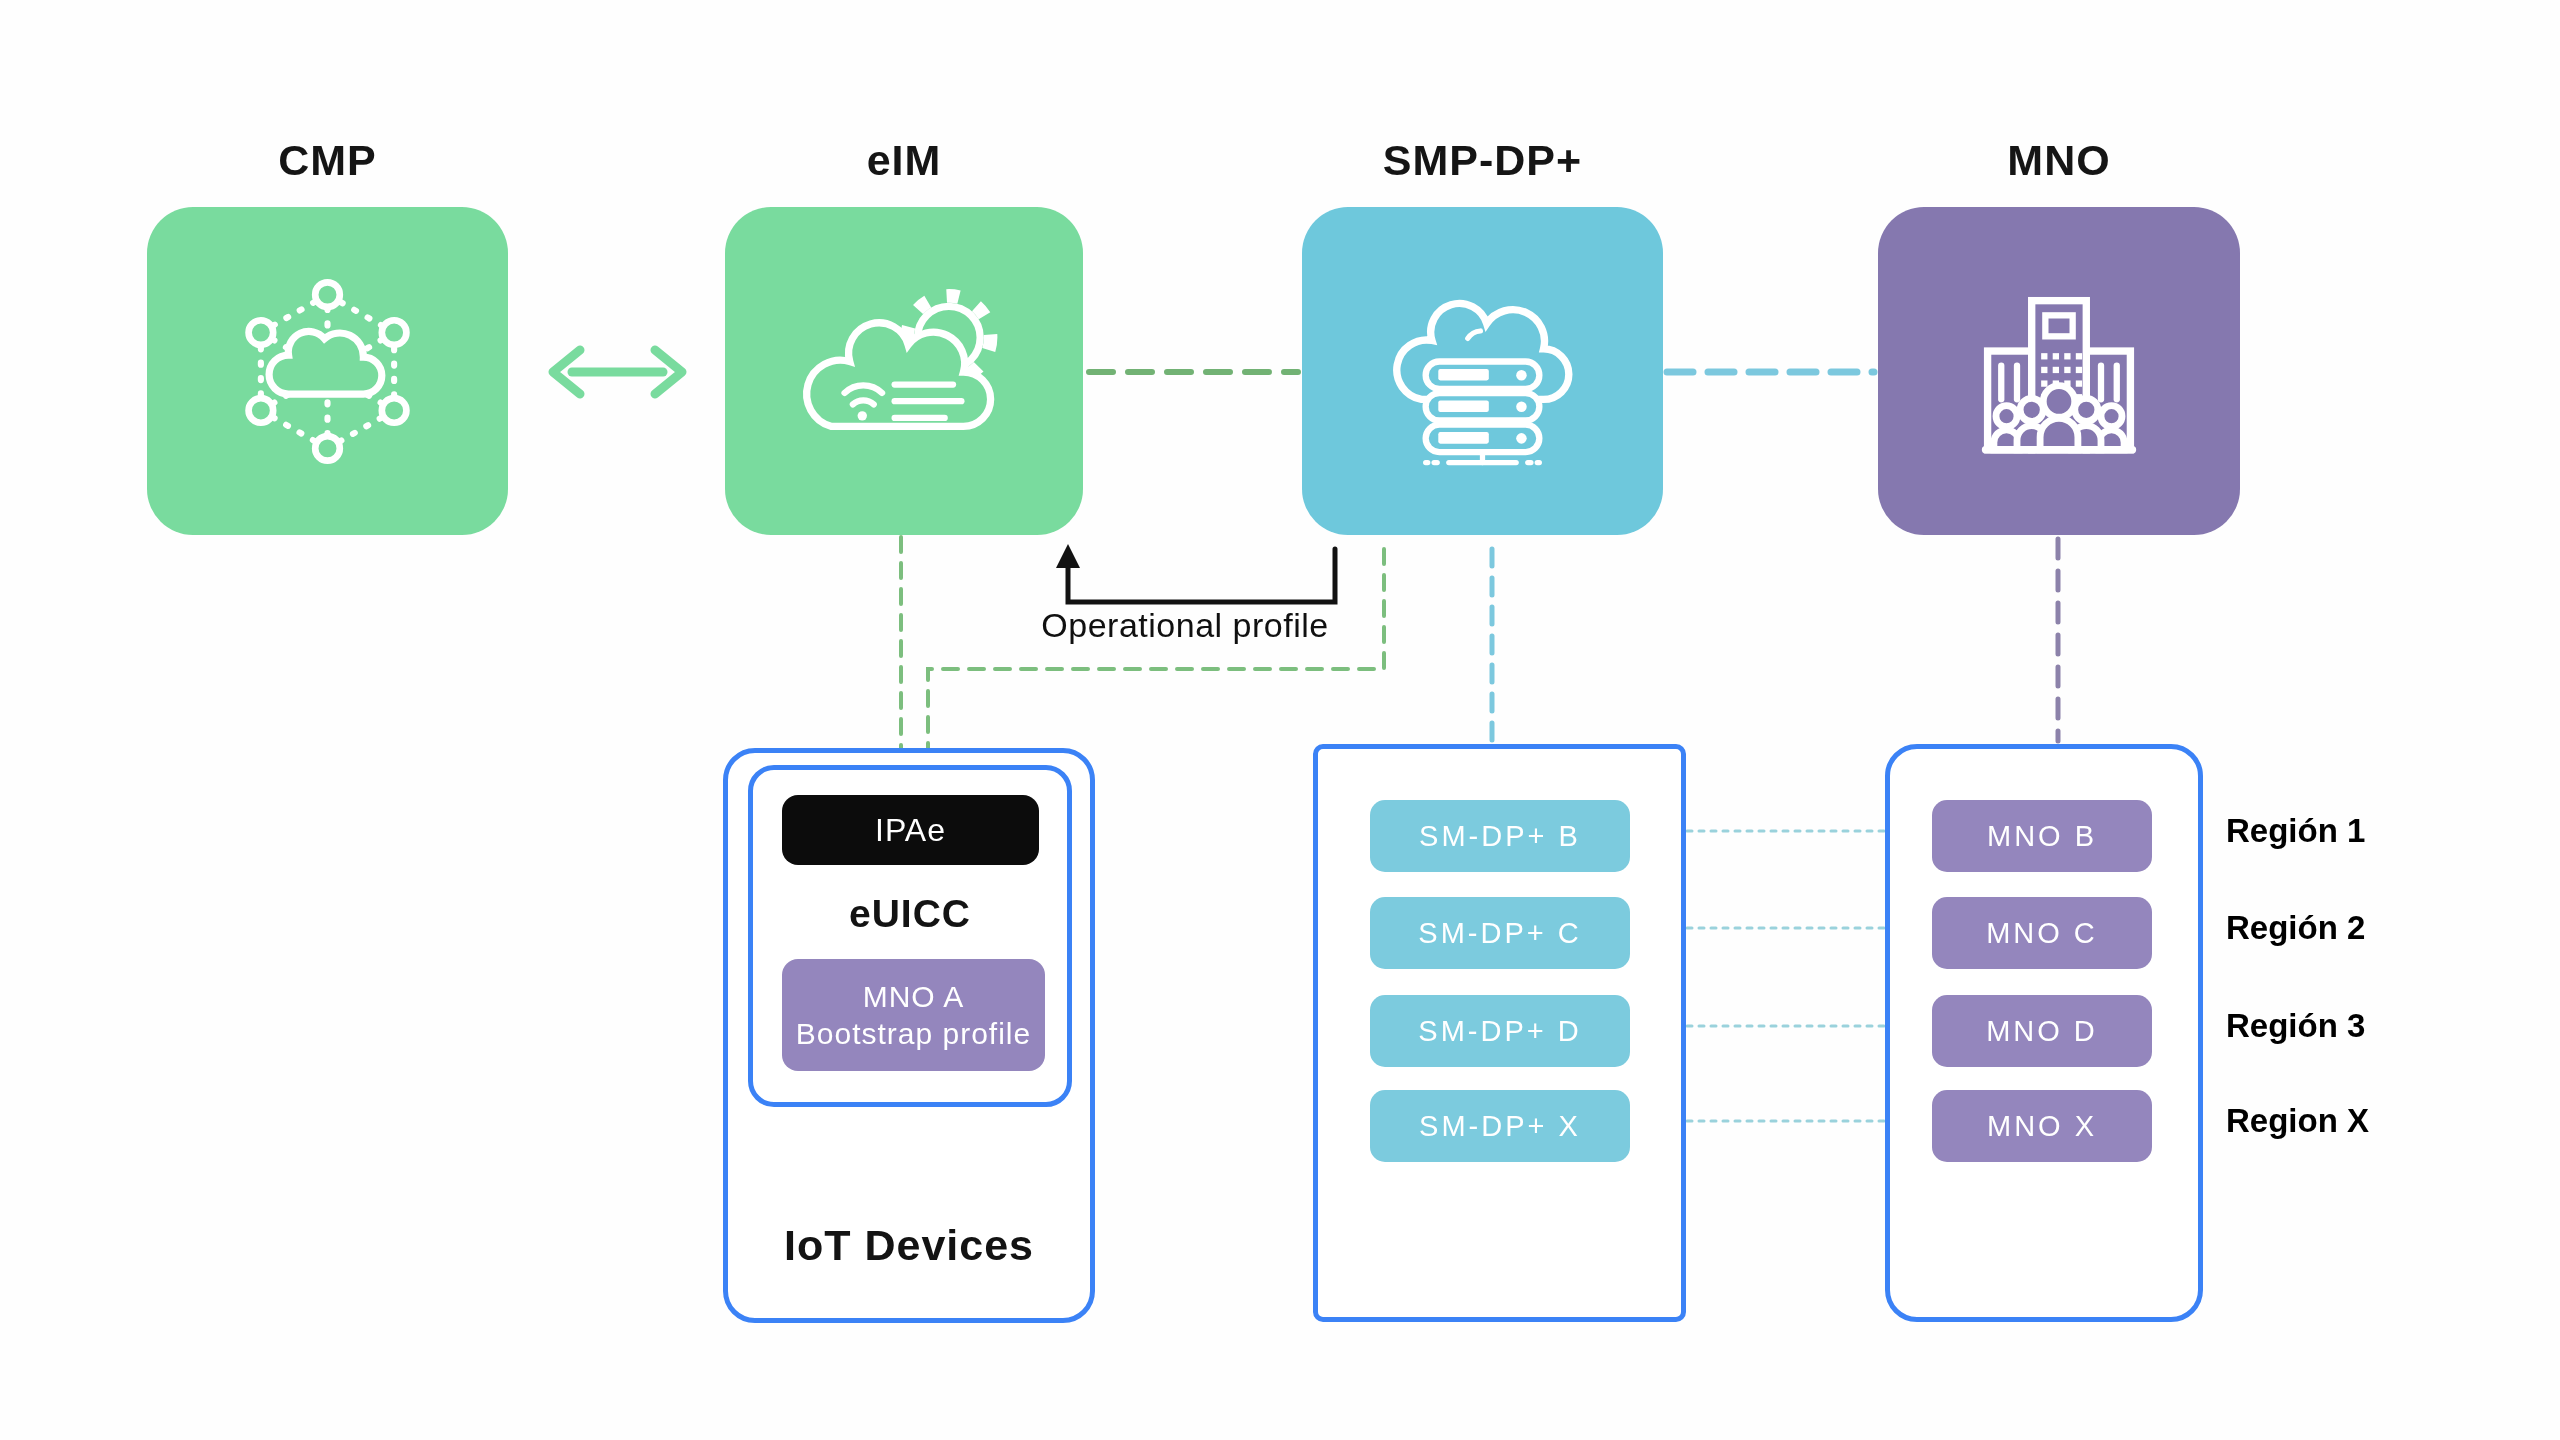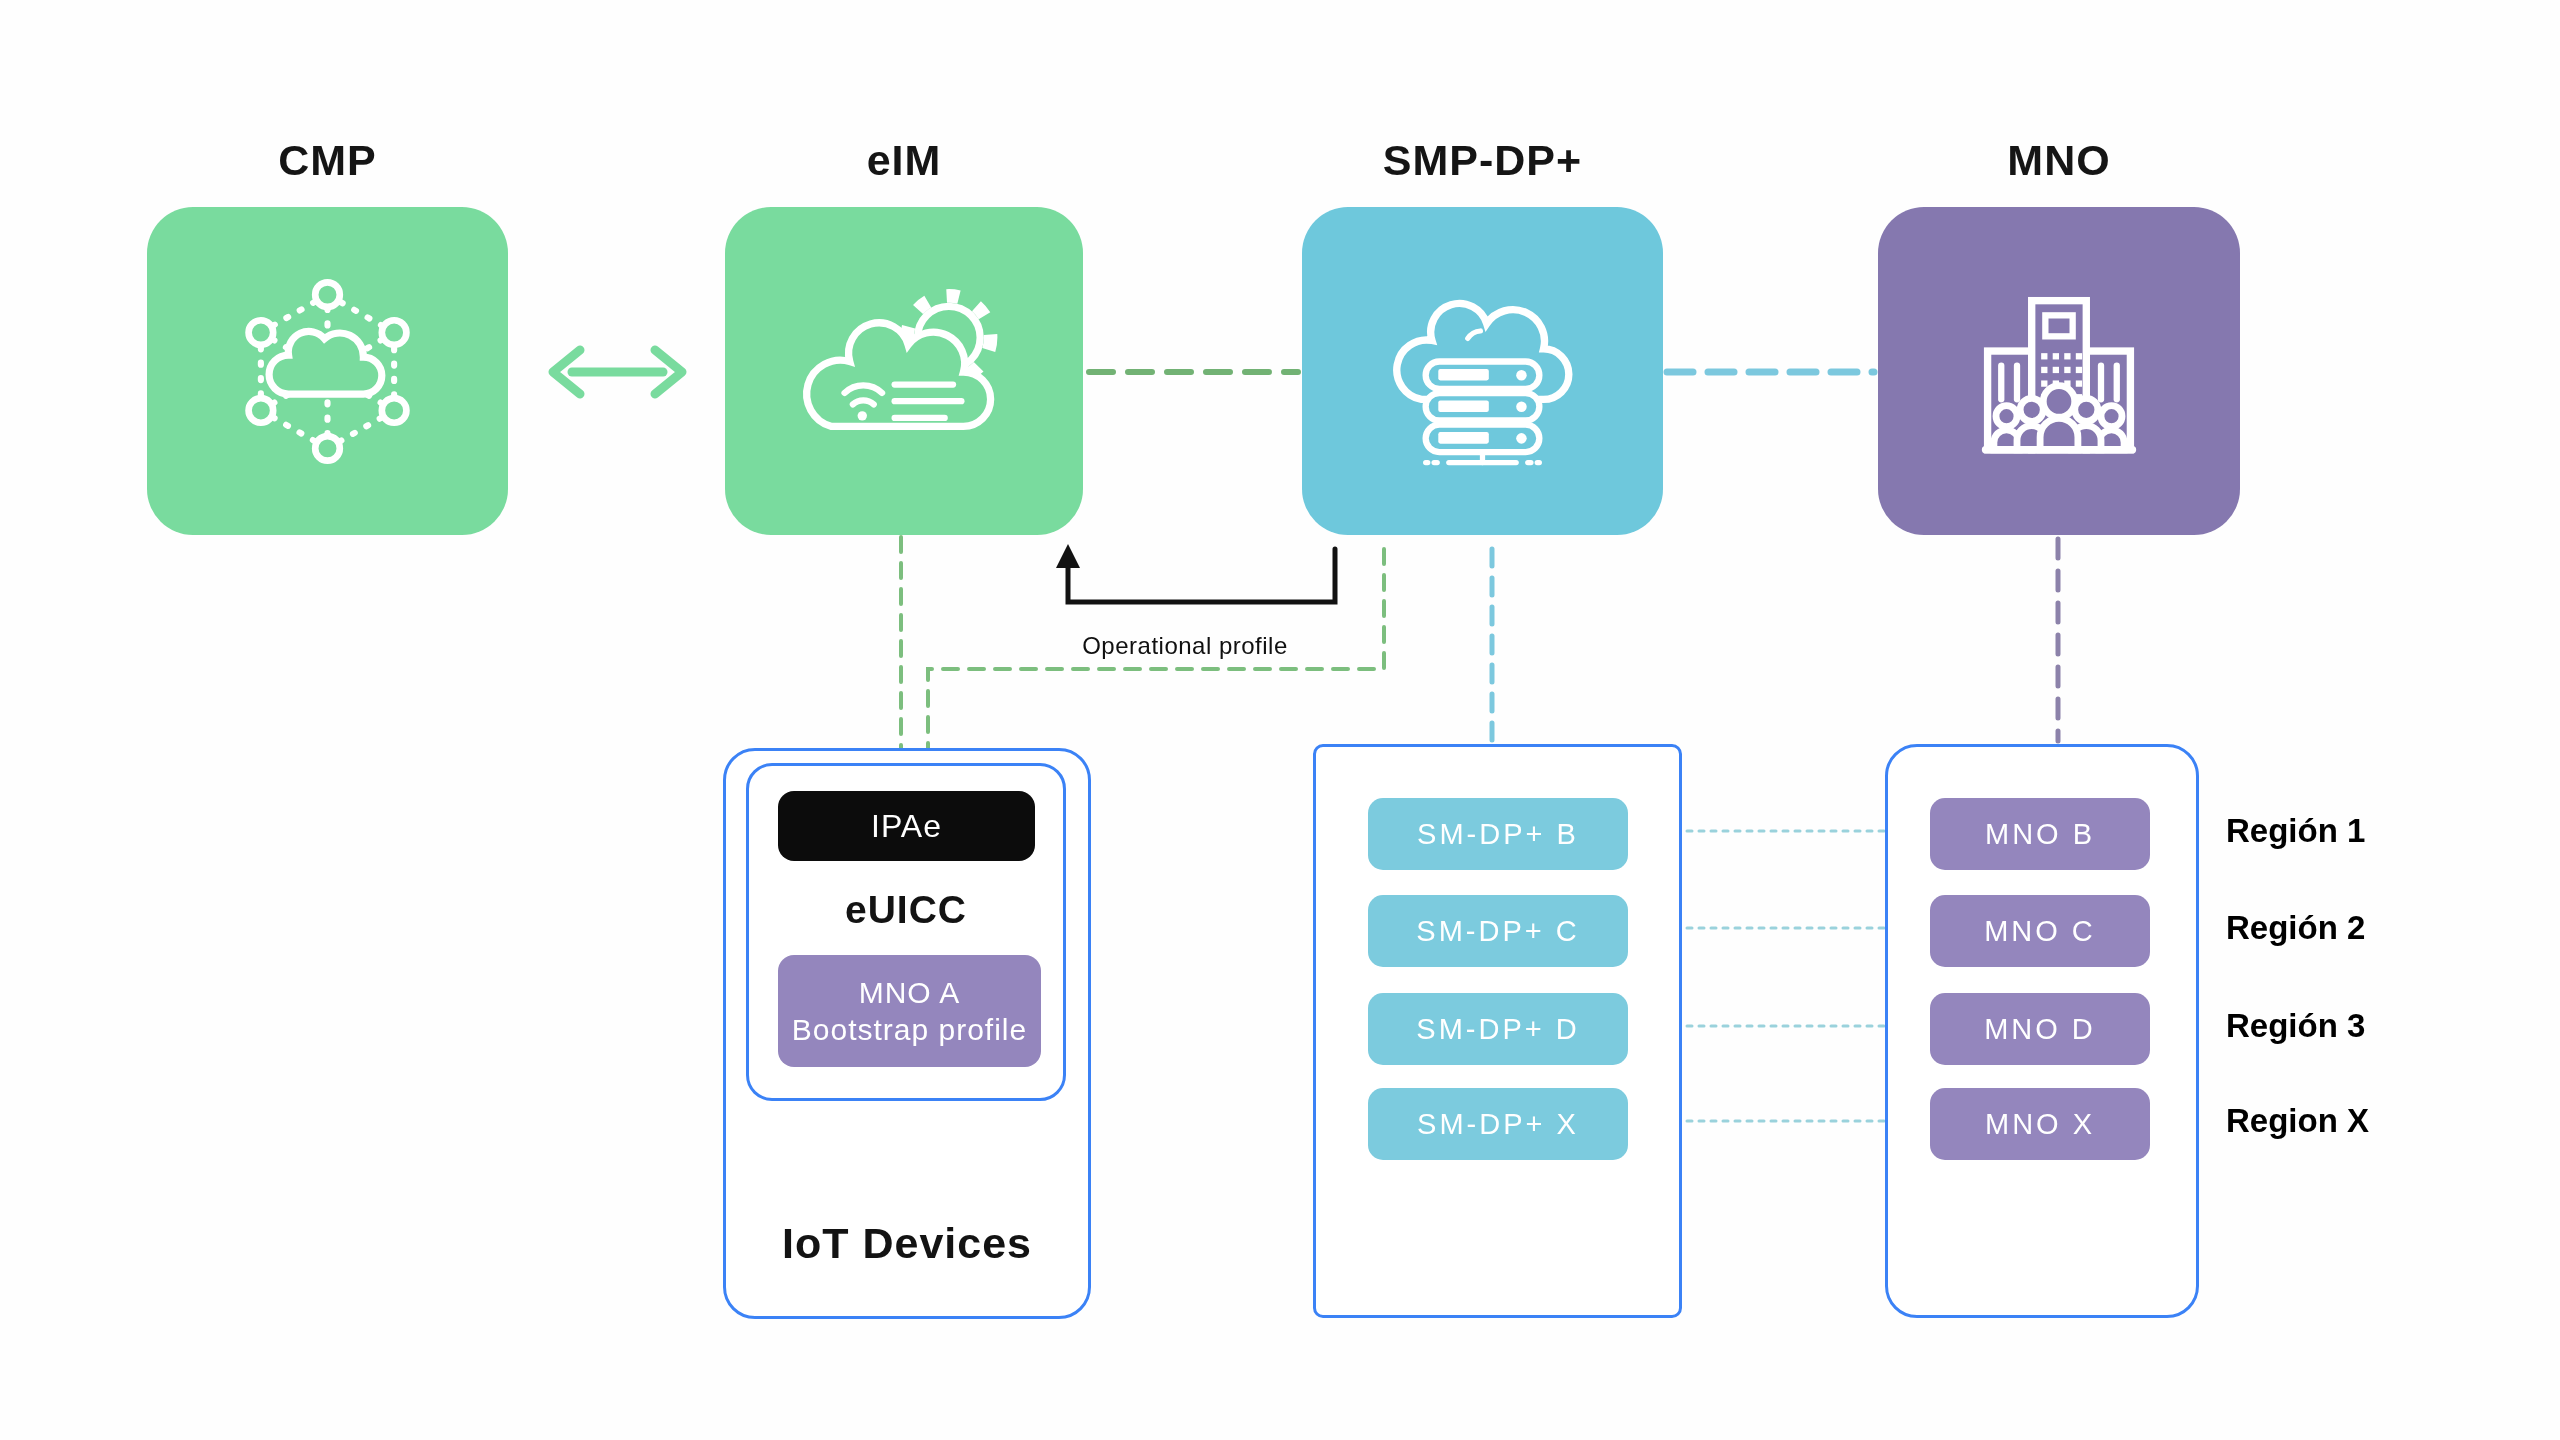--- a/index.html
+++ b/index.html
@@ -12,21 +12,21 @@
     font-size:43px;font-weight:700;color:#151515;text-align:center;letter-spacing:1px;
   }
   .tile{
     position:absolute;top:207px;height:328px;border-radius:46px;
     display:flex;align-items:center;justify-content:center;
   }
   .tile.green{background:#79db9e;}
   .tile.teal{background:#6ec8dc;}
   .tile.purple{background:#8578af;}
   .frame{
-    position:absolute;border:3px solid #3b82f6;border-radius:30px;background:#ffffff;
+    position:absolute;border:5px solid #3b82f6;border-radius:30px;background:#ffffff;
   }
   .pill{
     position:absolute;height:72px;border-radius:15px;
     display:flex;align-items:center;justify-content:center;
     color:#ffffff;font-size:29px;font-weight:500;letter-spacing:3px;
   }
   .pill.teal{background:#7ccbde;}
   .pill.purple{background:#9486bd;}
   .region-label{
     position:absolute;left:2226px;width:250px;height:44px;line-height:44px;
@@ -46,21 +46,21 @@
     background:#9486bd;color:#ffffff;display:flex;flex-direction:column;
     align-items:center;justify-content:center;font-size:30px;font-weight:500;line-height:1.25;
     letter-spacing:1px;text-align:center;
   }
   .iot-label{
     position:absolute;left:0;top:468px;width:100%;text-align:center;
     font-size:43px;font-weight:700;color:#131313;letter-spacing:1px;
   }
   .op-label{
     position:absolute;left:1020px;top:606px;width:330px;text-align:center;
-    font-size:24px;color:#101010;letter-spacing:0.5px;margin-top:26px;
+    font-size:34px;color:#101010;letter-spacing:0.5px;
   }
   svg.connectors{position:absolute;left:0;top:0;pointer-events:none;}
   svg.icon{display:block;}
 </style>
 </head>
 <body>
 
 <div class="canvas">
 
   <div class="node-title" style="left:147px;width:361px">CMP</div>

